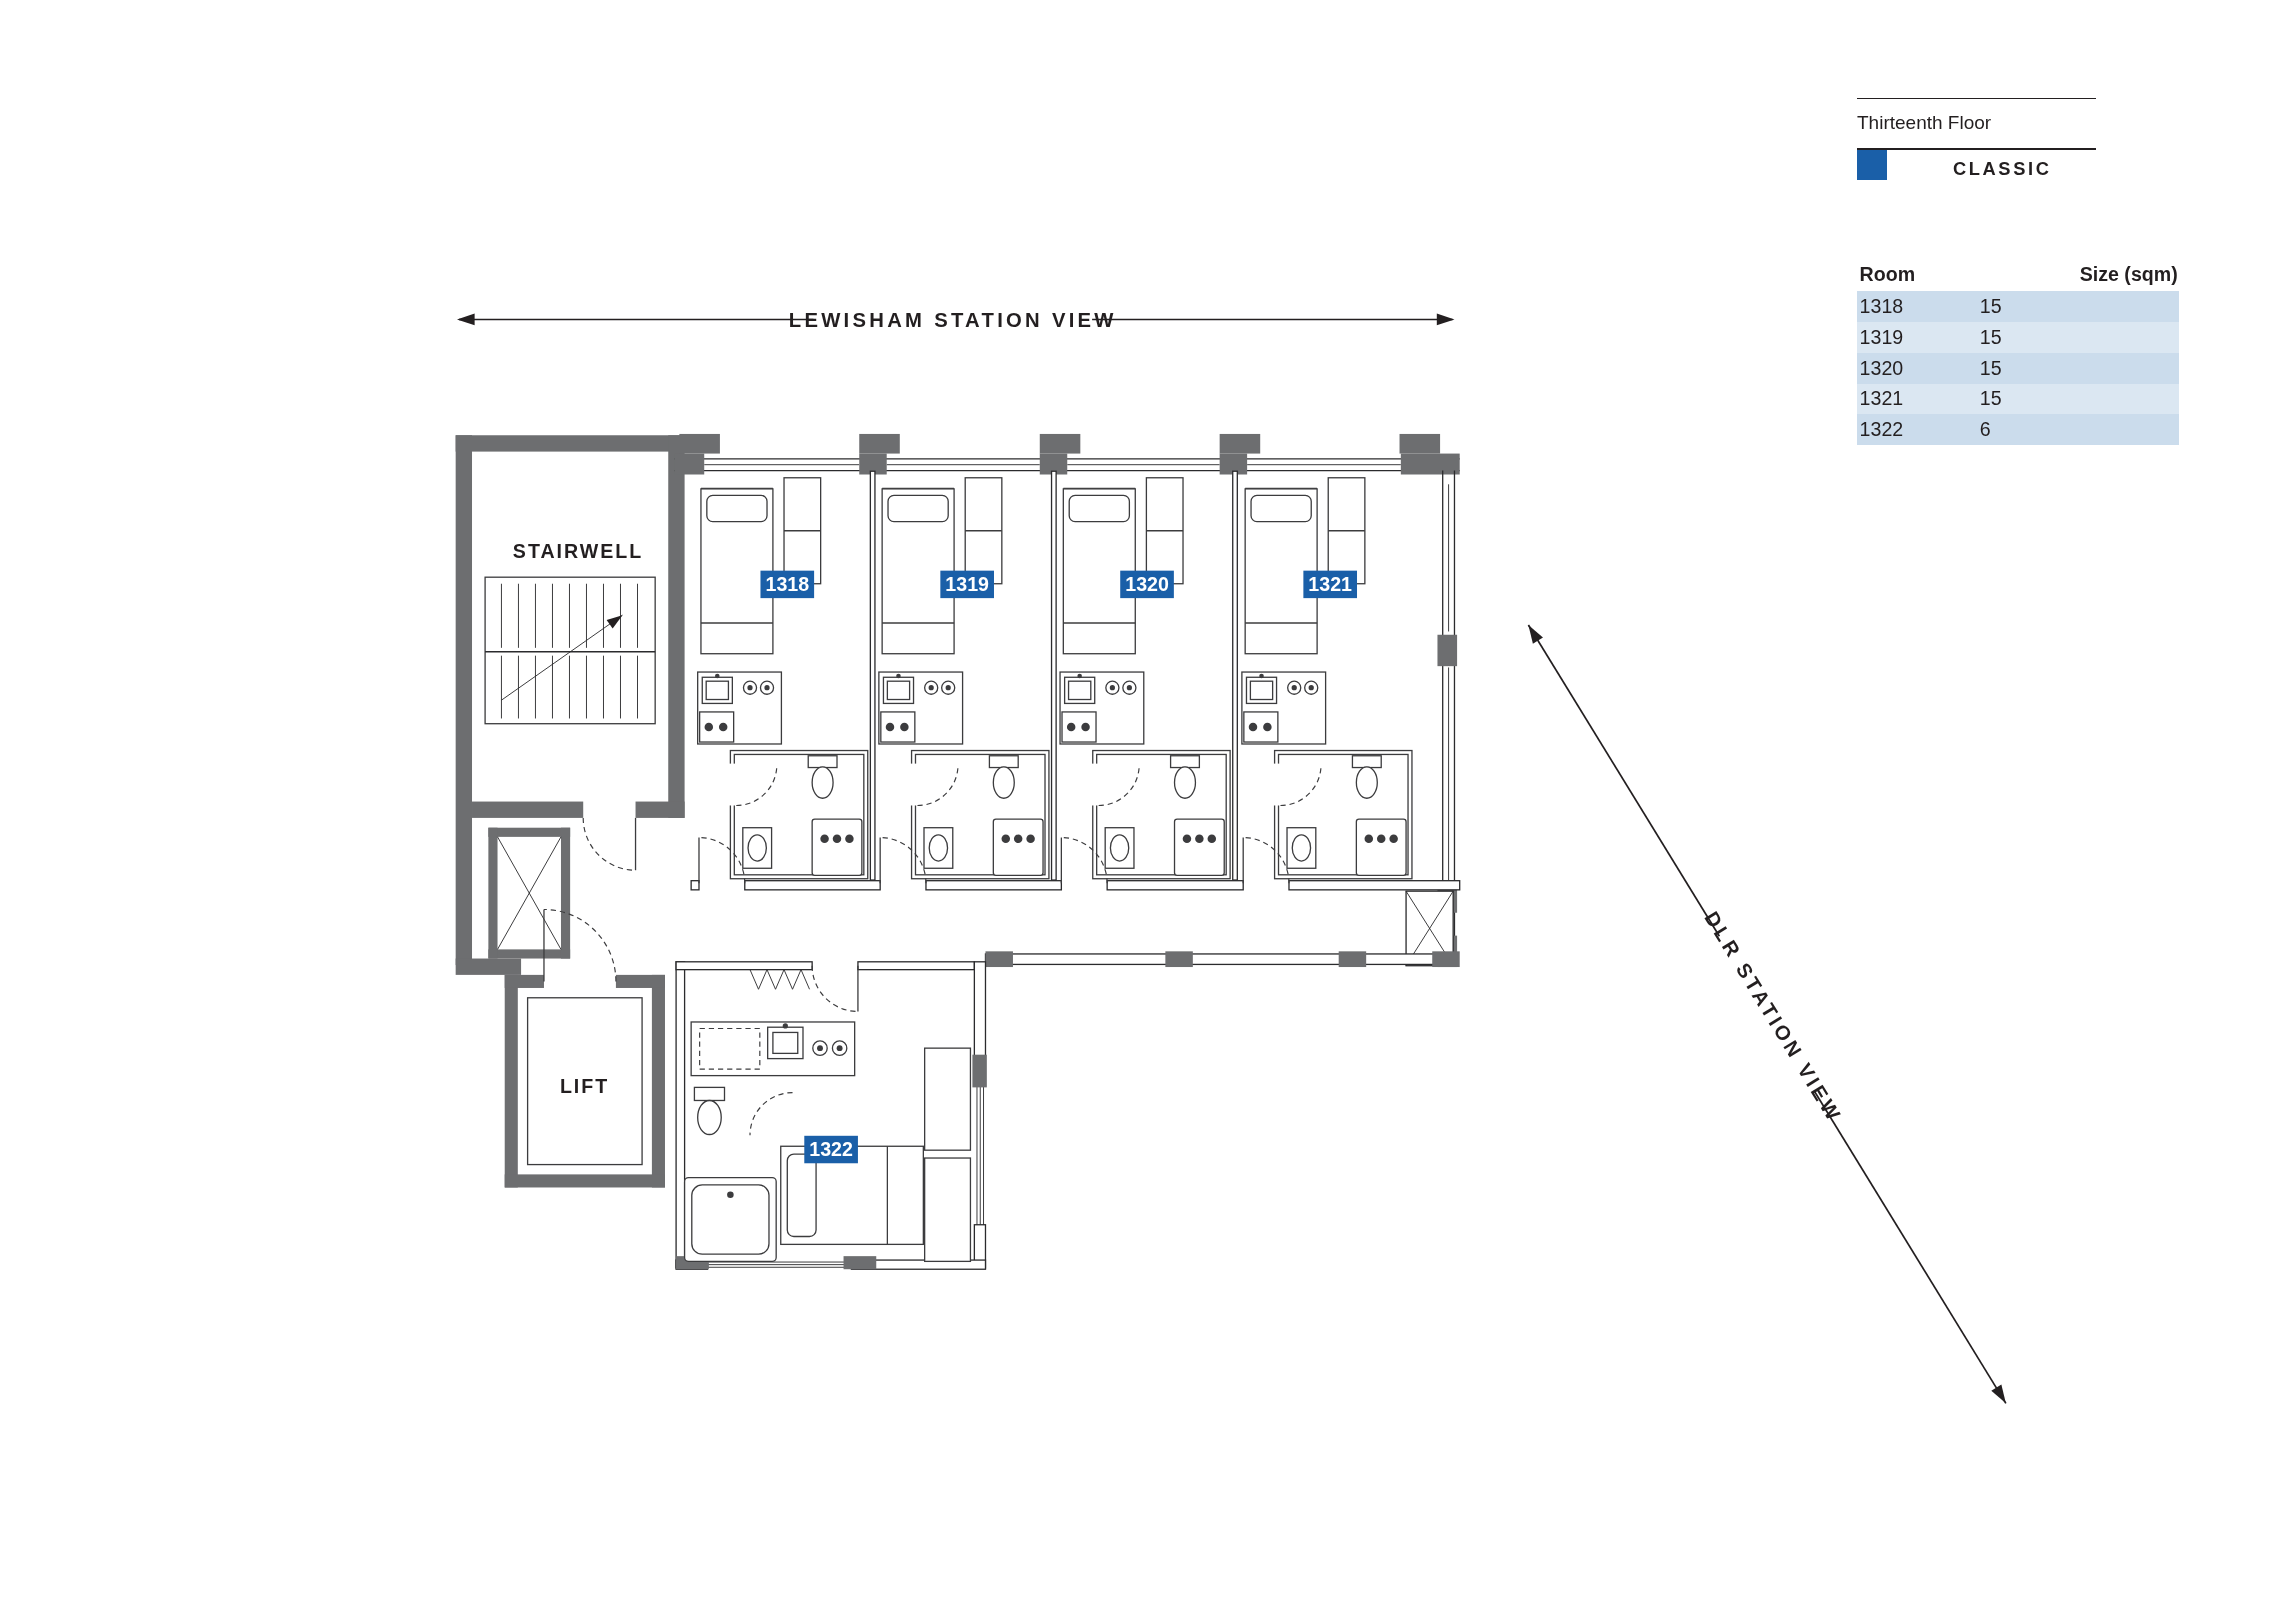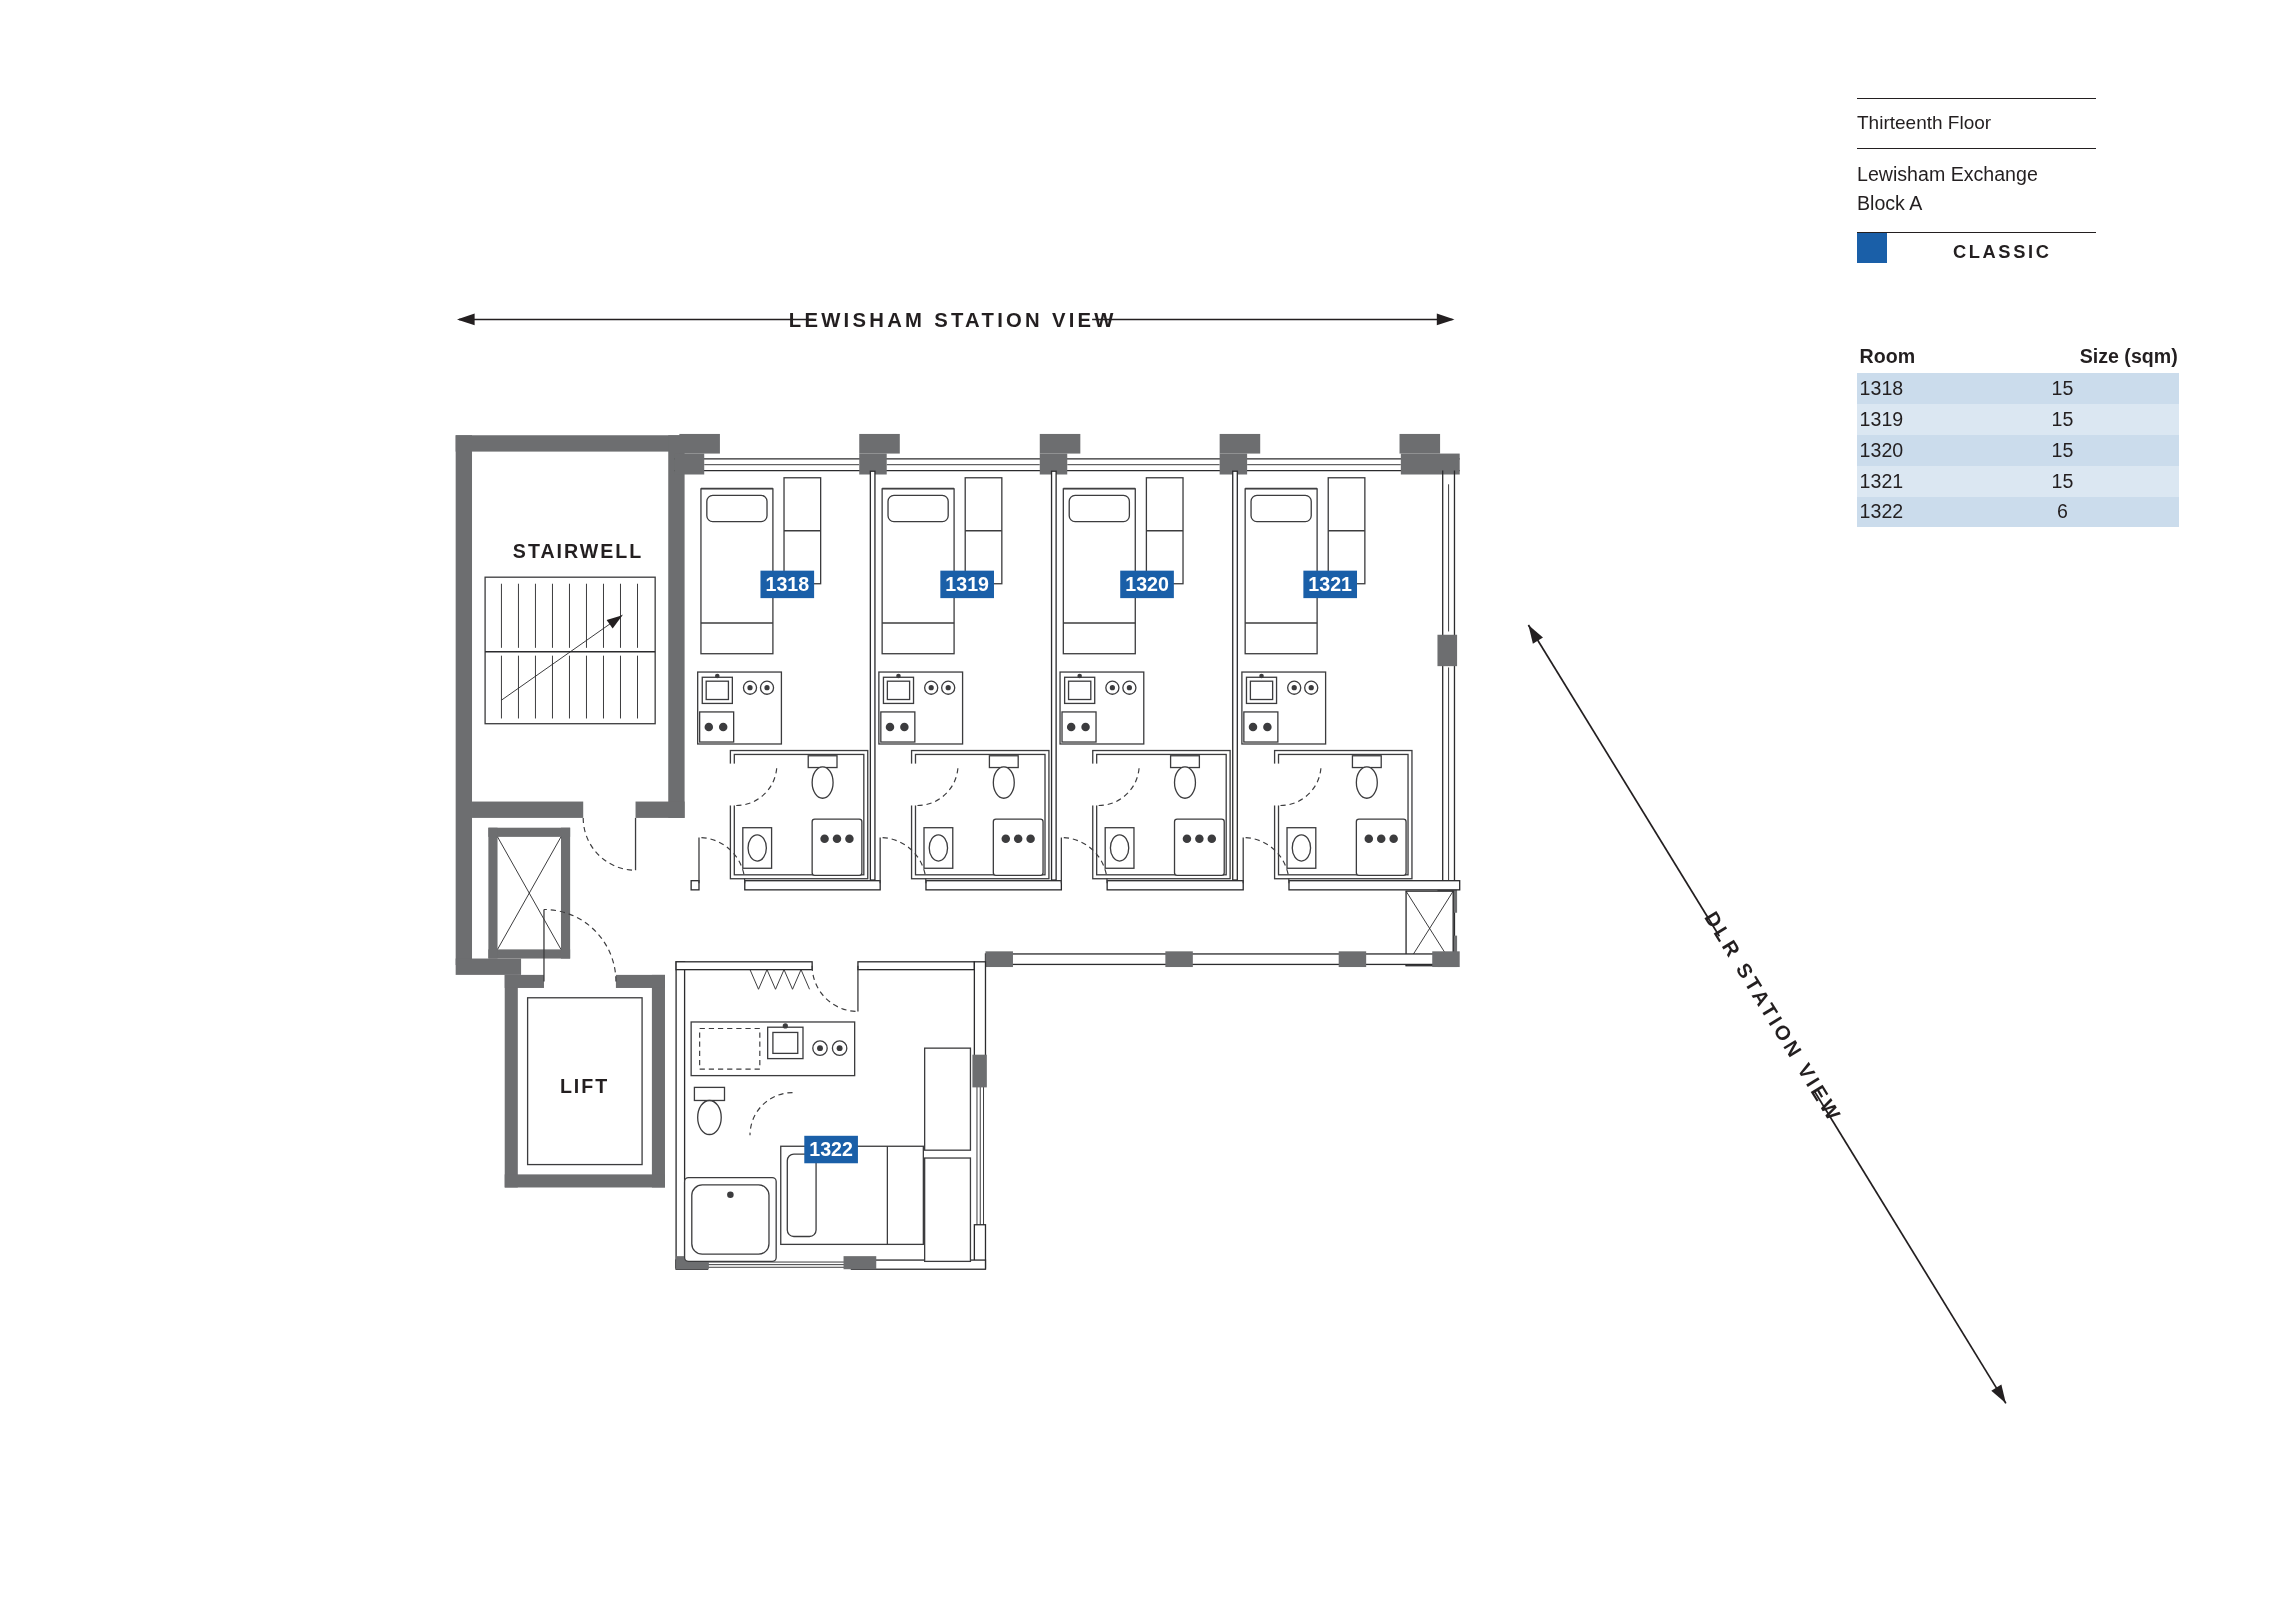--- a/index.html
+++ b/index.html
@@ -34,21 +34,21 @@
   .rule{width:239px;border:none;border-top:1.3px solid #231f20;margin:0;}
   .floor-name{font-size:19px;font-weight:400;margin:13px 0 14.4px 0;}
   .building{font-size:19.6px;line-height:1.5;margin:10.5px 0 13px 0;}
   .legend-row{display:flex;align-items:flex-end;gap:32px;}
   .legend-label{font-size:18.3px;font-weight:bold;letter-spacing:2.6px;margin-left:34px;}
 
   .room-table{margin-top:77px;width:322px;border-collapse:collapse;font-size:19.6px;}
   .room-table th{font-weight:bold;text-align:left;padding:3.9px 2.6px;height:26px;}
   .room-table th.size-col{text-align:right;padding-right:1.3px;}
   .room-table td{padding:3.9px 2.6px;height:21.6px;}
-  .room-table td.size-col{text-align:center;padding-right:34px;}
+  .room-table td.size-col{text-align:left;padding-right:34px;}
   .room-table tr.data-row:nth-child(odd) td{background:#cbdcec;}
   .room-table tr.data-row:nth-child(even) td{background:#dbe7f2;}
 </style>
 </head>
 <body>
 
 <svg class="plan-svg" viewBox="0 0 2550 1830">
   <defs>
 
     <g id="room-kit">
@@ -264,24 +264,20 @@
 
     <rect class="badge-rect" x="628" y="1316" width="82" height="42"></rect>
     <text class="badge-text" x="669" y="1347">1322</text>
   </g>
 </svg>
 
 <div class="panel">
   <hr class="rule">
   <div class="floor-name">Thirteenth Floor</div>
   <hr class="rule">
-  <div class="building">
-    <div>Lewisham Exchange</div>
-    <div>Block A</div>
-  </div>
   <hr class="rule">
 
   <div class="legend-row">
     <svg width="30" height="30" viewBox="0 0 46 46">
       <rect x="0" y="0" width="46" height="46" fill="#1a5fa8"></rect>
     </svg>
     <span class="legend-label">CLASSIC</span>
   </div>
 
   <table class="room-table">

